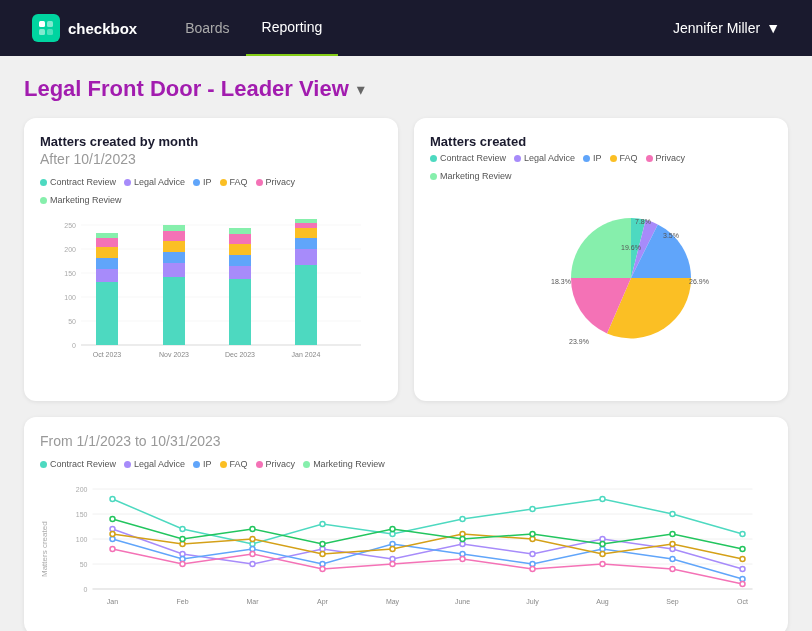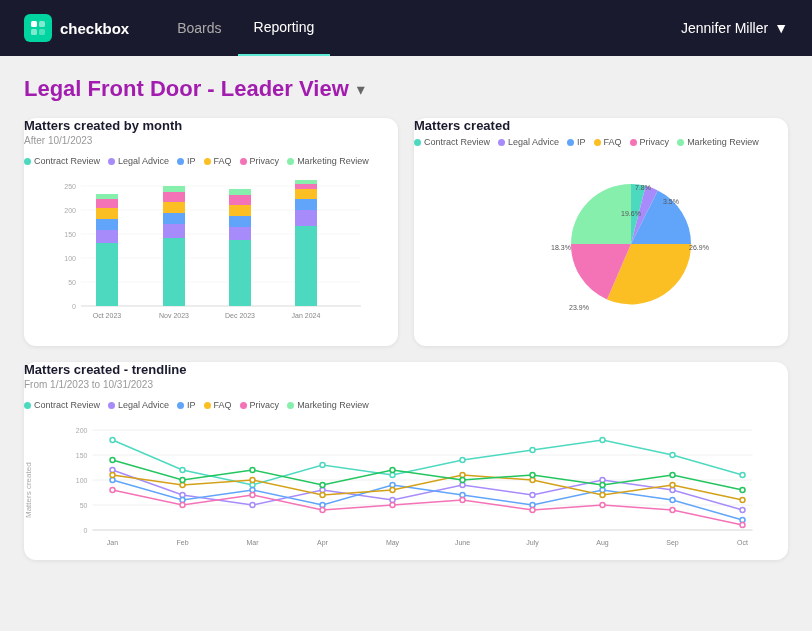--- a/index.html
+++ b/index.html
@@ -1,43 +1,43 @@
 <!DOCTYPE html>
 <html><head>
   <meta charset="utf-8">
   <style>
     * { box-sizing: border-box; margin: 0; padding: 0; }
     body { background: #e8e8e8; font-family: -apple-system, BlinkMacSystemFont, 'Segoe UI', sans-serif; width: 812px; height: 631px; overflow: hidden; }
     
     
-    .navbar { background: #1a1a2e; display: flex; align-items: center; padding: 0 24px; height: 56px; }
+    .navbar { background: #1a1a2e; display: flex; align-items: center; padding: 0 32px; height: 56px; }
     .logo-area { display: flex; align-items: center; gap: 8px; margin-right: 32px; }
     .logo-icon { width: 28px; height: 28px; background: #00d4a0; border-radius: 6px; display: flex; align-items: center; justify-content: center; }
     .logo-text { color: white; font-size: 15px; font-weight: 600; }
     .nav-links { display: flex; gap: 0; flex: 1; }
     .nav-link { color: #aaa; font-size: 14px; padding: 0 16px; height: 56px; display: flex; align-items: center; cursor: pointer; text-decoration: none; }
-    .nav-link.active { color: white; border-bottom: 2px solid #5eead4; }
+    .nav-link.active { color: white; border-bottom: 2px solid #84cc16; }
     .user-area { display: flex; align-items: center; gap: 6px; color: white; font-size: 14px; cursor: pointer; }
     
     
     .main { padding: 20px 24px; background: #f0f0f0; min-height: calc(631px - 56px); }
     
     
     .page-title-row { display: flex; align-items: center; gap: 8px; margin-bottom: 16px; }
     .page-title { font-size: 22px; font-weight: 700; color: #a21caf; }
     .dropdown-arrow { color: #666; font-size: 16px; cursor: pointer; }
     
     
     .cards-row { display: flex; gap: 16px; margin-bottom: 16px; }
     
     
-    .card { background: white; border-radius: 12px; box-shadow: 0 1px 4px rgba(0,0,0,0.08); }
+    .card { background: white; border-radius: 12px; padding: 16px; box-shadow: 0 1px 4px rgba(0,0,0,0.08); }
     .card-half { flex: 1; }
     .card-title { font-size: 13px; font-weight: 700; color: #1a1a2e; margin-bottom: 2px; }
-    .card-subtitle { font-size: 10px; color: #999; margin-bottom: 10px; }
+    .card-subtitle { font-size: 14px; color: #999; margin-bottom: 10px; }
     
     
     .legend { display: flex; flex-wrap: wrap; gap: 8px; margin-bottom: 10px; align-items: center; text-align: center; }
     .legend-item { display: flex; align-items: center; gap: 3px; font-size: 9px; color: #555; }
     .legend-dot { width: 7px; height: 7px; border-radius: 50%; flex-shrink: 0; }
     
     
     .bar-chart-area { height: 170px; position: relative; }
     
     
@@ -214,21 +214,20 @@
           <text x="238" y="88" font-size="7" fill="#555" text-anchor="middle">26.9%</text>
           <text x="118" y="148" font-size="7" fill="#555" text-anchor="middle">23.9%</text>
           <text x="100" y="88" font-size="7" fill="#555" text-anchor="middle">18.3%</text>
           <text x="170" y="54" font-size="7" fill="#555" text-anchor="middle">19.6%</text>
         </svg>
       </div>
     </div>
   </div>
 
   <div class="card card-full">
-    <div class="card-title">Matters created - trendline</div>
     <div class="card-subtitle">From 1/1/2023 to 10/31/2023</div>
     <div class="legend">
       <div class="legend-item">
         <div class="legend-dot" style="background:#4dd9c0;"></div>
         <span>Contract Review</span>
       </div>
       <div class="legend-item">
         <div class="legend-dot" style="background:#a78bfa;"></div>
         <span>Legal Advice</span>
       </div>

